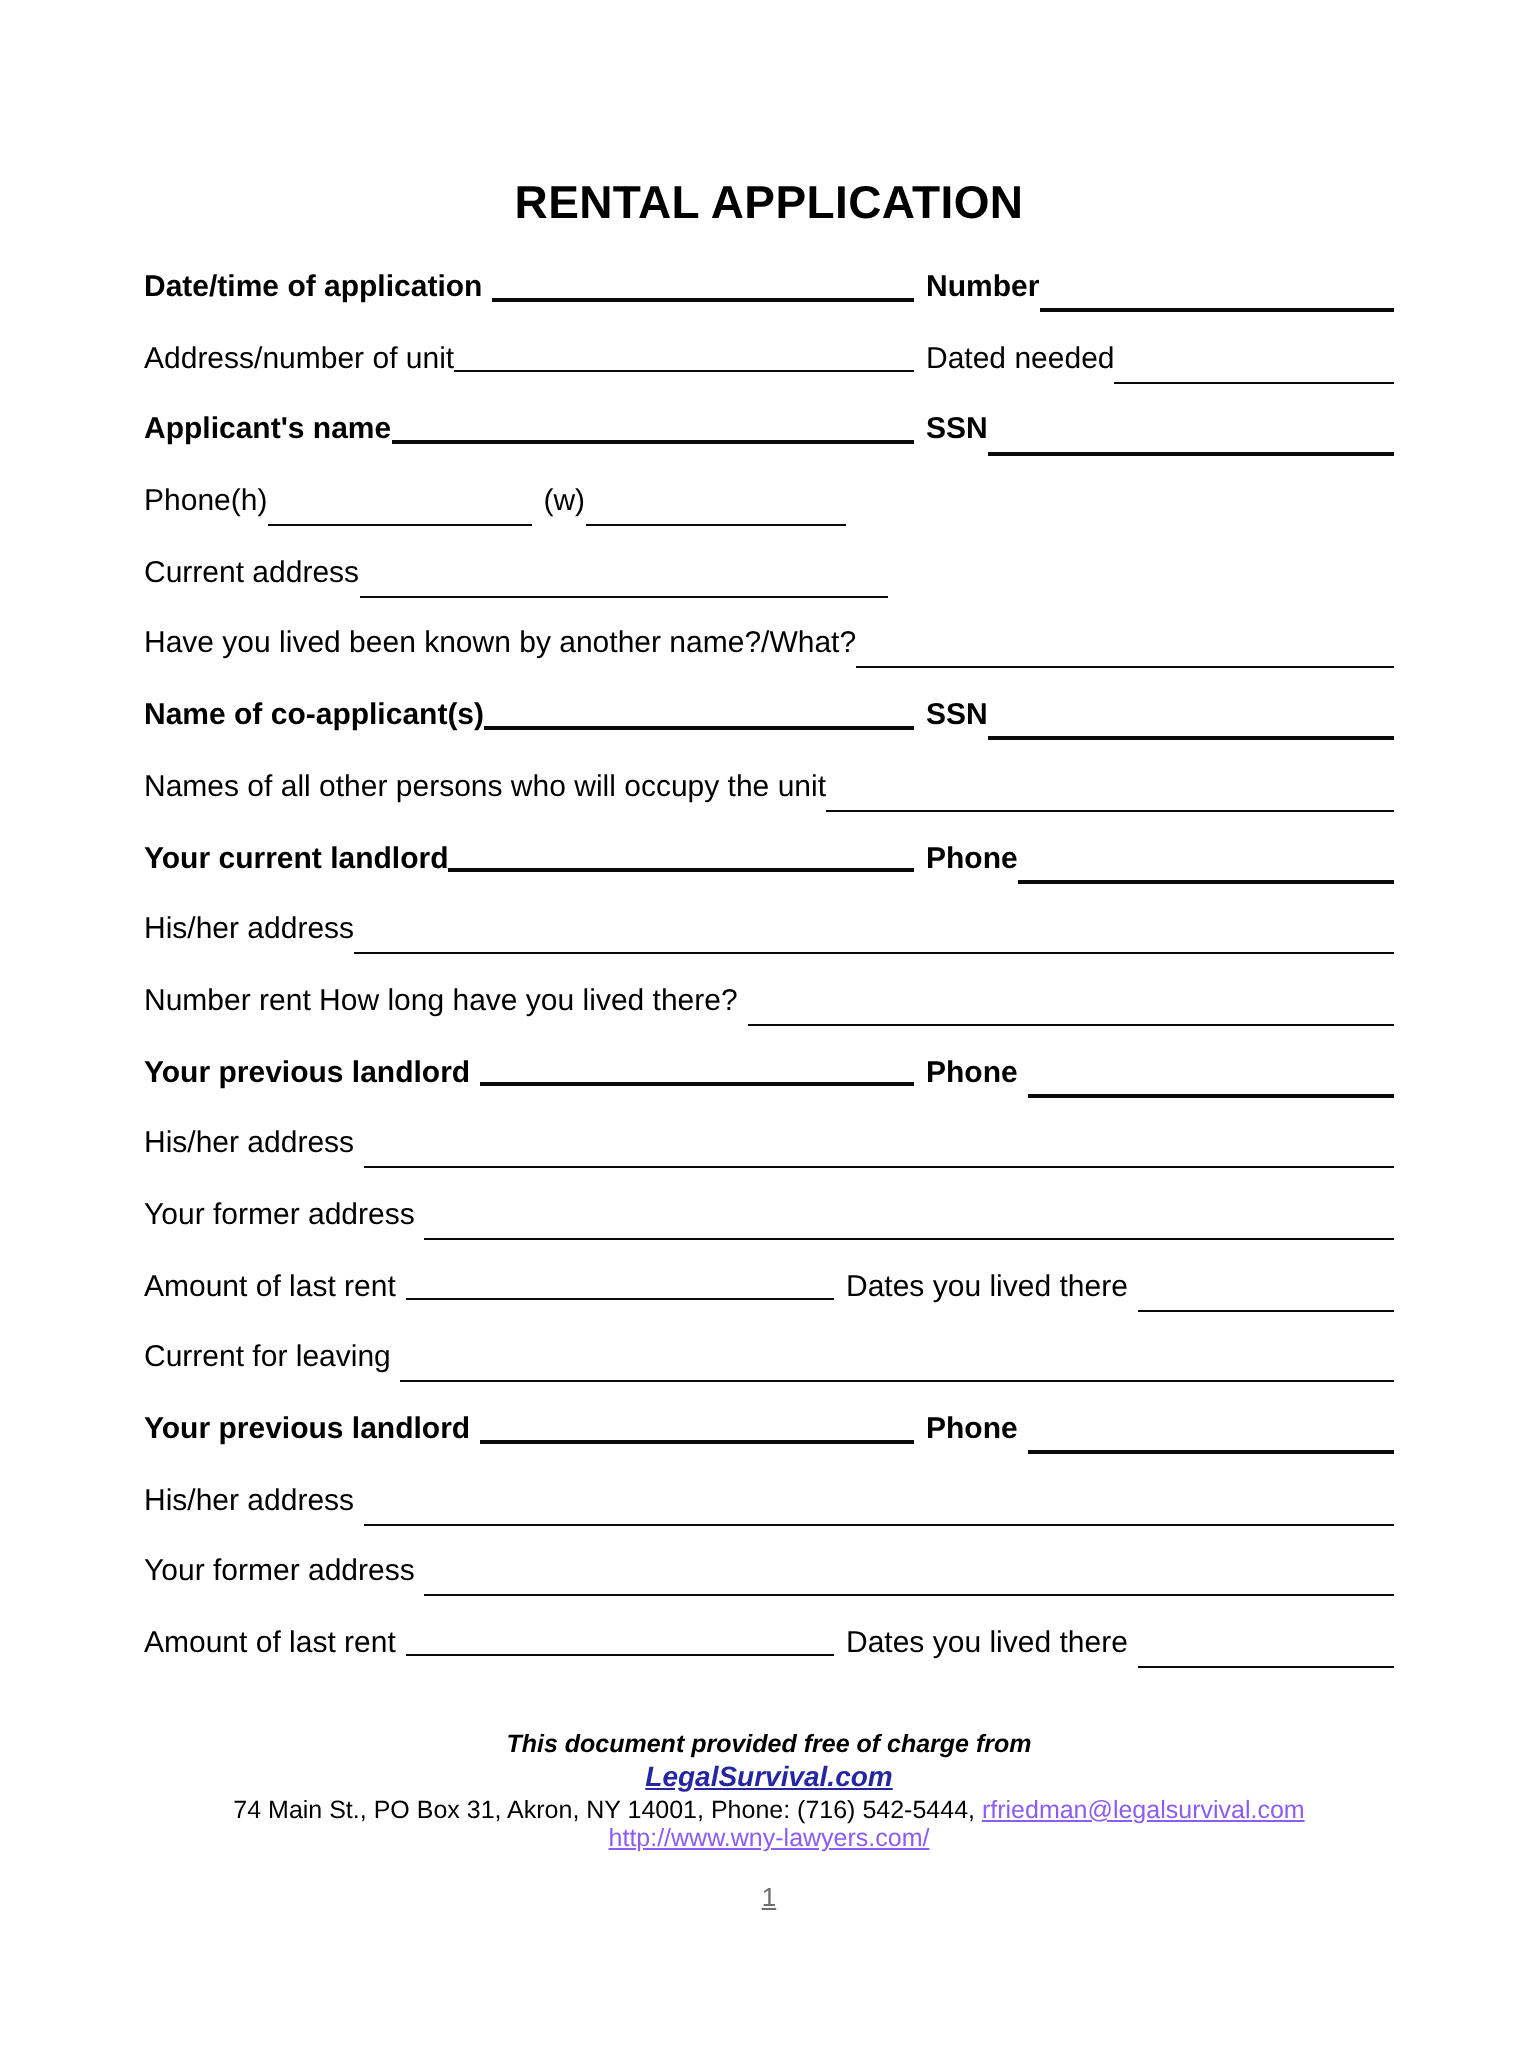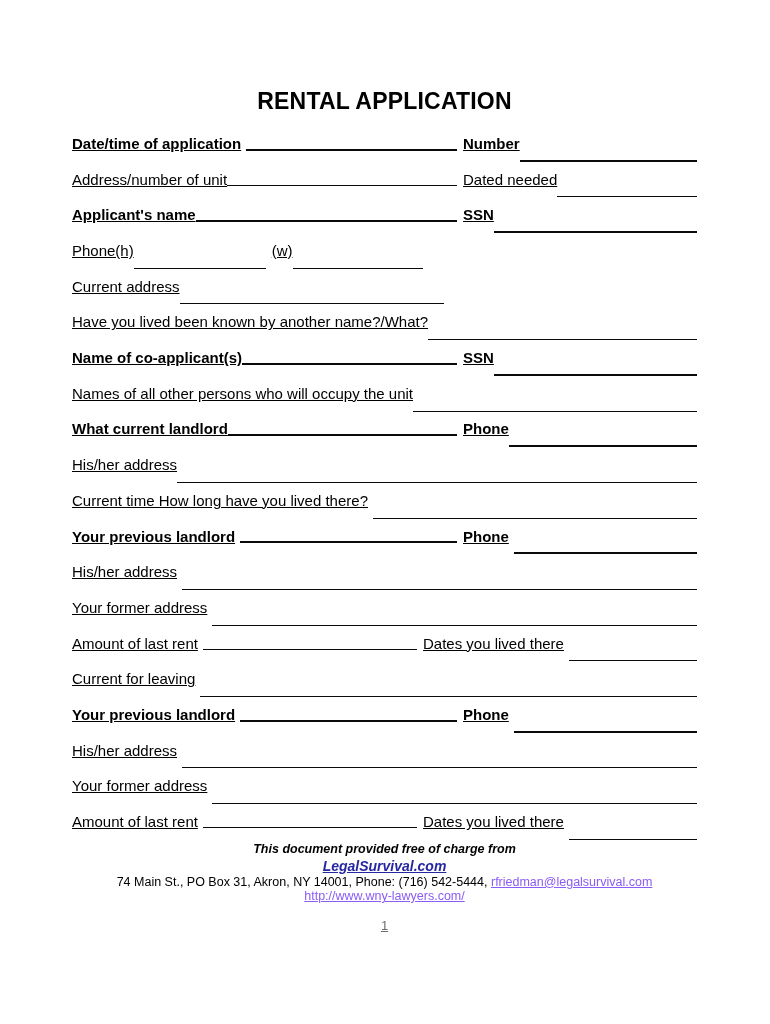--- a/index.html
+++ b/index.html
@@ -22,22 +22,21 @@
     text-align: center;
     font-size: 23px;
     font-weight: bold;
     line-height: 26px;
     letter-spacing: 0.2px;
   }
   .rows { margin-top: 12px; }
   .row {
     height: 35.7px;
     display: flex;
-    align-items: flex-end;
-    text-decoration: underline;
+    align-items: center;
   }
   .row .lbl {
     line-height: 35.7px;
     font-size: 15px;
     white-space: nowrap;
     flex: 0 0 auto;
   }
   .row.b .lbl { font-weight: bold; }
   .lbl.sp { padding-right: 5px; }
   .line {
@@ -47,21 +46,21 @@
   }
   .row.b .line { height: 22.6px; border-bottom-width: 2.5px; }
   .col1 { display: flex; flex: 0 0 auto; width: 385px; align-items: flex-start; }
   .row.amt .col1 { width: 345px; }
   .lbl2 { margin-left: 6px; }
   .line.w132 { flex: 0 0 132px; }
   .line.w130 { flex: 0 0 130px; }
   .line.w264 { flex: 0 0 264px; }
   .spacer { flex: 1 1 auto; }
 
-  .footer { margin-top: 1px; text-align: center; }
+  .footer { margin-top: 24px; text-align: center; }
   .footer-note {
     font-size: 12.5px; font-weight: bold; font-style: italic;
     line-height: 16px;
   }
   .site-link {
     display: inline-block;
     font-size: 14px; font-weight: bold; font-style: italic;
     line-height: 16px;
     color: #2626a3; text-decoration: underline;
     cursor: pointer;
@@ -140,34 +139,34 @@
       <span class="line"></span>
     </div>
 
     <div class="row">
       <span class="lbl">Names of all other persons who will occupy the unit</span>
       <span class="line"></span>
     </div>
 
     <div class="row b">
       <div class="col1">
-        <span class="lbl">What current landlord</span>
+        <span class="lbl">Your current landlord</span>
         <span class="line"></span>
       </div>
       <span class="lbl lbl2">Phone</span>
       <span class="line"></span>
     </div>
 
     <div class="row">
       <span class="lbl">His/her address</span>
       <span class="line"></span>
     </div>
 
     <div class="row">
-      <span class="lbl sp">Current time How long have you lived there?</span>
+      <span class="lbl sp">Number rent How long have you lived there?</span>
       <span class="line"></span>
     </div>
 
     <div class="row b">
       <div class="col1">
         <span class="lbl sp">Your previous landlord</span>
         <span class="line"></span>
       </div>
       <span class="lbl lbl2 sp">Phone</span>
       <span class="line"></span>

